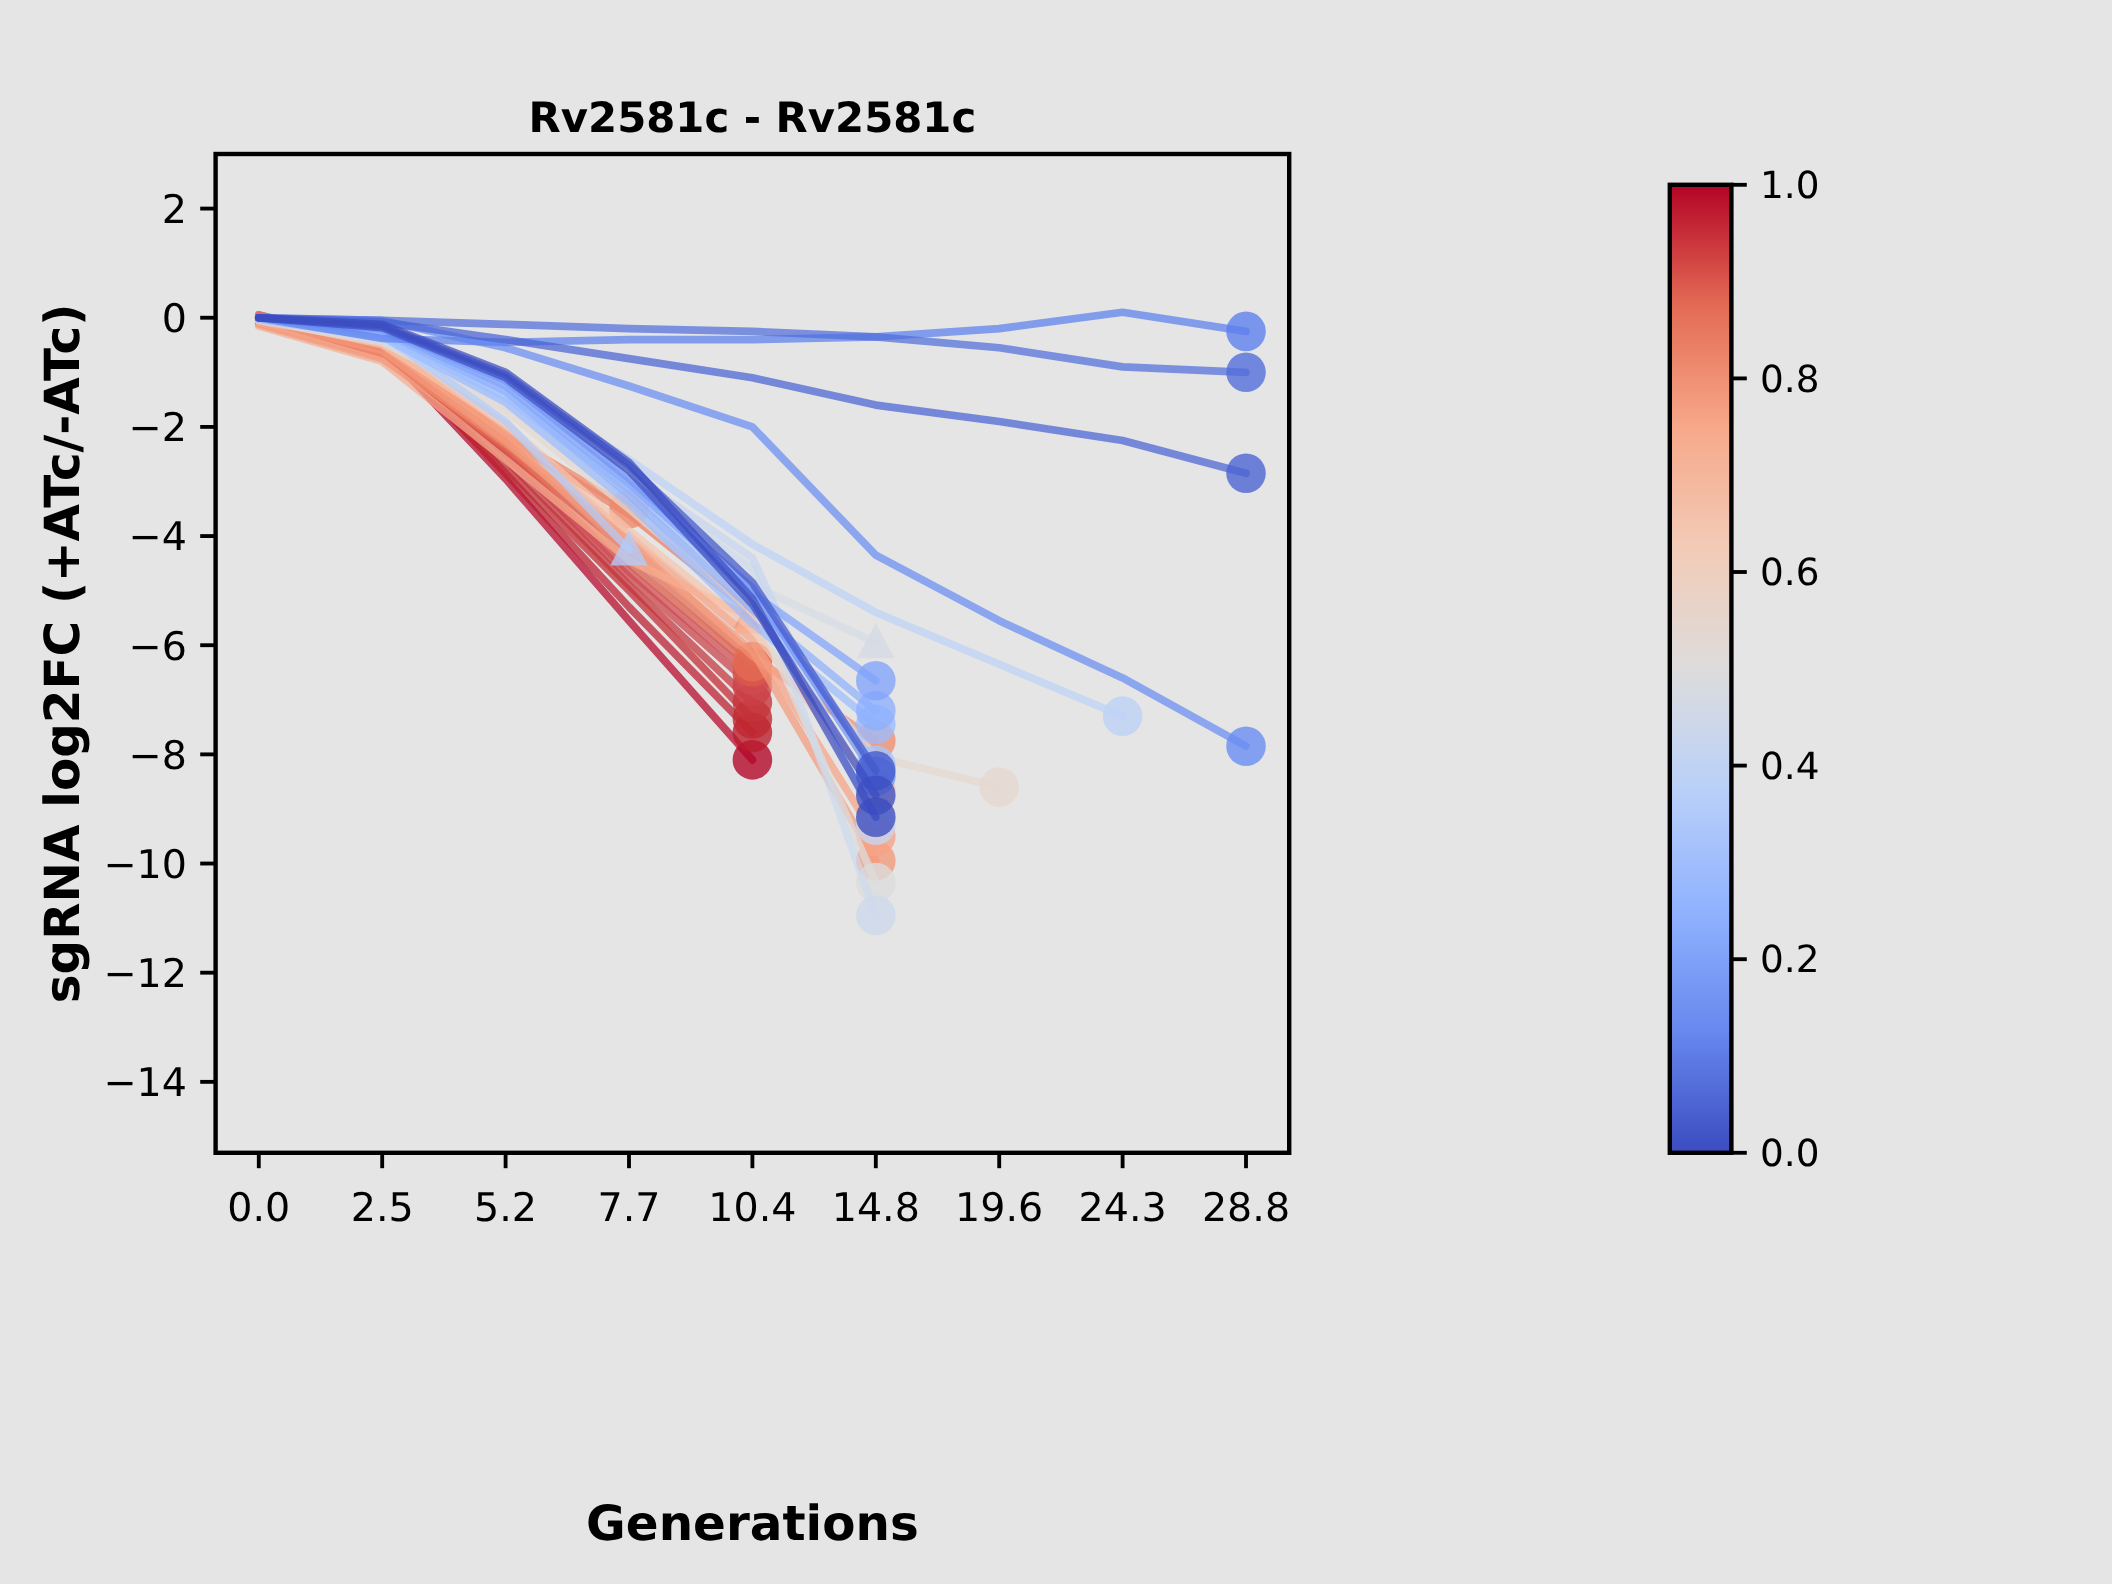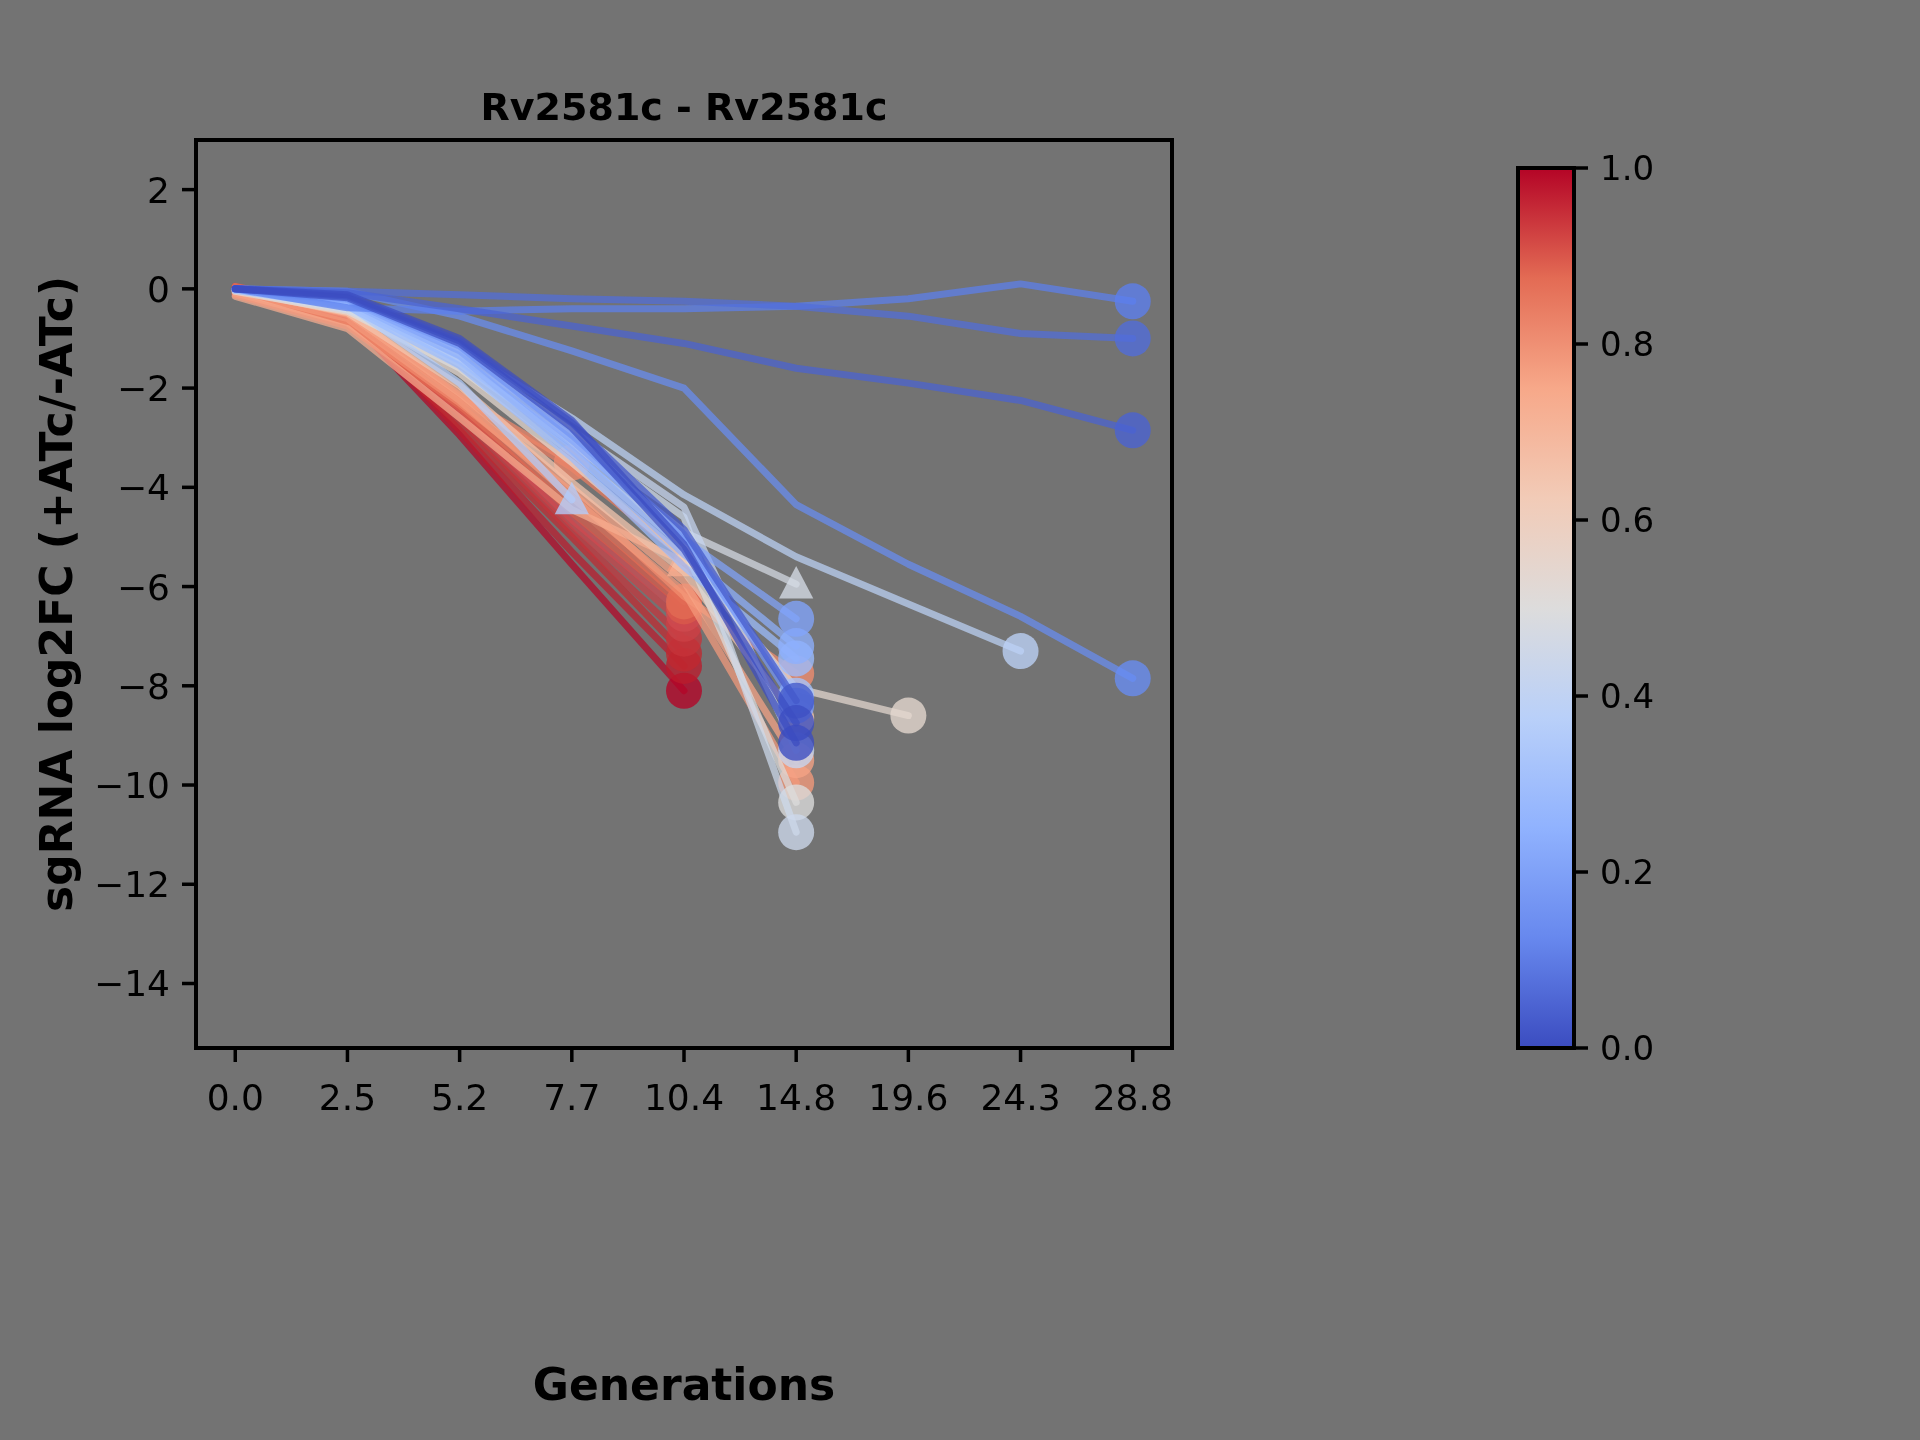--- a/index.html
+++ b/index.html
@@ -10,21 +10,21 @@
   body {
     width: 1920px;
     height: 1440px;
     font-family: "DejaVu Sans", sans-serif;
     overflow: hidden;
   }
   #figure {
     position: relative;
     width: 1920px;
     height: 1440px;
-    background: #737373;
+    background: #e5e5e5;
   }
   #chart-svg {
     position: absolute;
     left: 0;
     top: 0;
     width: 1920px;
     height: 1440px;
     display: block;
   }
   .title-text {

